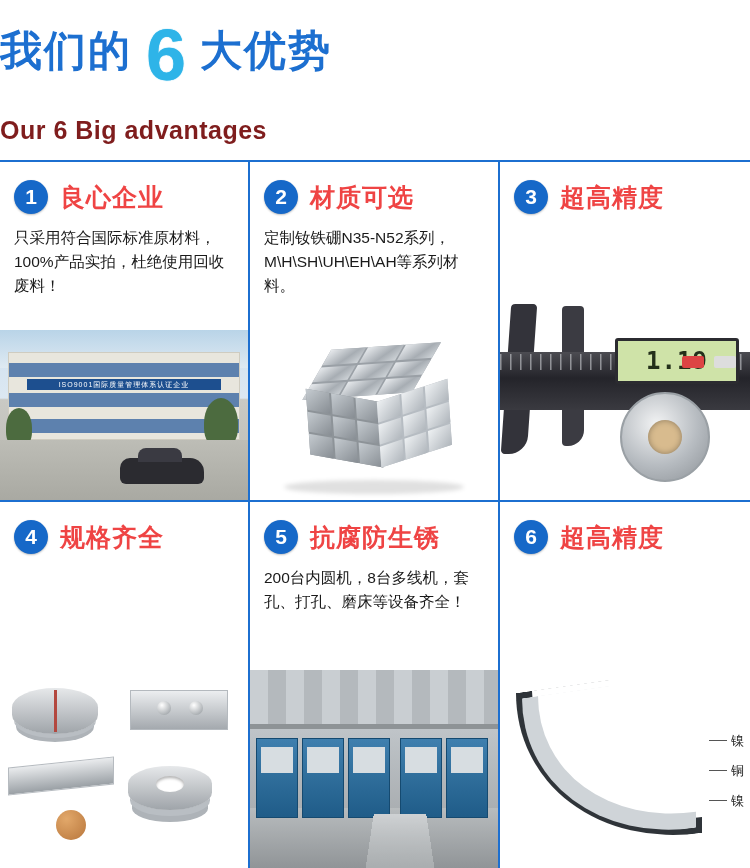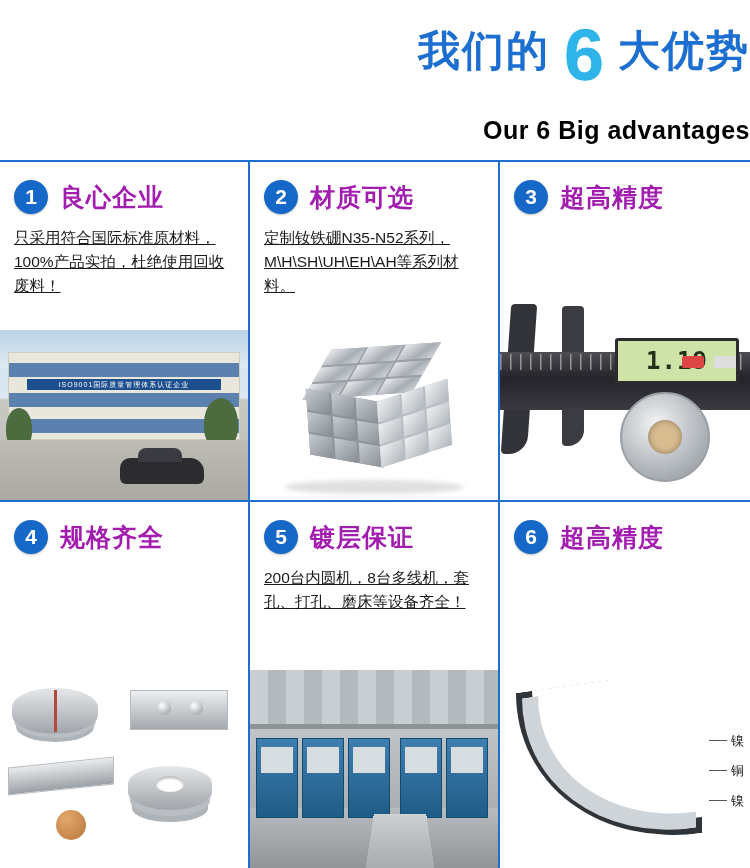--- a/index.html
+++ b/index.html
@@ -8,42 +8,42 @@
     background:#ffffff;
     font-family:"Liberation Sans","DejaVu Sans",sans-serif;
     color:#111;
     overflow:hidden;
   }
   .page{position:relative;width:750px;height:868px;}
 
   
   .header{
     height:160px;
-    display:flex;flex-direction:column;align-items:flex-end;justify-content:center;
+    display:flex;flex-direction:column;align-items:flex-start;justify-content:center;
     background:#fff;
     gap:13px;
   }
   .title-row{
     display:flex;align-items:center;justify-content:center;
     gap:14px;
     line-height:1;
   }
   .title-cn{
     font-size:42px;font-weight:bold;color:#1c6fd0;letter-spacing:2px;
   }
   .title-num{
     font-size:72px;font-weight:bold;
     color:#2eb4e8;
     position:relative;
     top:4px;
     text-shadow:0 0 1px #2eb4e8;
   }
   .subtitle{
     margin-top:16px;
-    font-size:25px;font-weight:bold;color:#000000;letter-spacing:0.5px;
+    font-size:25px;font-weight:bold;color:#7f1d1d;letter-spacing:0.5px;
   }
 
   
   .grid{
     display:grid;
     grid-template-columns:1fr 1fr 1fr;
     grid-template-rows:340px 368px;
     border-top:2px solid #1c6fd0;
   }
   .cell{
@@ -64,26 +64,25 @@
   }
   .badge{
     width:34px;height:34px;border-radius:50%;
     background:#1668c8;color:#fff;
     display:flex;align-items:center;justify-content:center;
     font-size:21px;font-weight:bold;
     flex:0 0 auto;
     box-shadow:0 1px 2px rgba(0,0,0,.25);
   }
   .cell-title{
-    font-size:25px;font-weight:bold;color:#a21caf;letter-spacing:1px;
+    font-size:25px;font-weight:bold;color:#ef4444;letter-spacing:1px;
   }
   .cell-desc{
     font-size:15.5px;line-height:1.55;color:#1a1a1a;
     margin:0 0 10px 0;
-    text-decoration:underline;
   }
 
   
   .illus{
     position:absolute;left:0;right:0;bottom:0;
     overflow:hidden;
   }
 
   
   .factory{height:170px;background:linear-gradient(#cfe0ef 0%,#dce8f2 40%,#c9c9c4 41%,#b9b9b2 100%);position:relative;}
@@ -306,21 +305,21 @@
           <div class="mg coin"></div>
           <div class="mg block"></div>
           <div class="mg rings"></div>
         </div>
       </div>
     </div>
 
     <div class="cell c5">
       <div class="cell-head">
         <div class="badge">5</div>
-        <div class="cell-title">镀层保证</div>
+        <div class="cell-title">抗腐防生锈</div>
       </div>
       <p class="cell-desc">200台内圆机，8台多线机，套孔、打孔、磨床等设备齐全！</p>
       <div class="illus">
         <div class="workshop">
           <div class="roof"></div>
           <div class="beam"></div>
           <div class="floor"></div>
           <div class="mach m1"></div>
           <div class="mach m2"></div>
           <div class="mach m3"></div>

